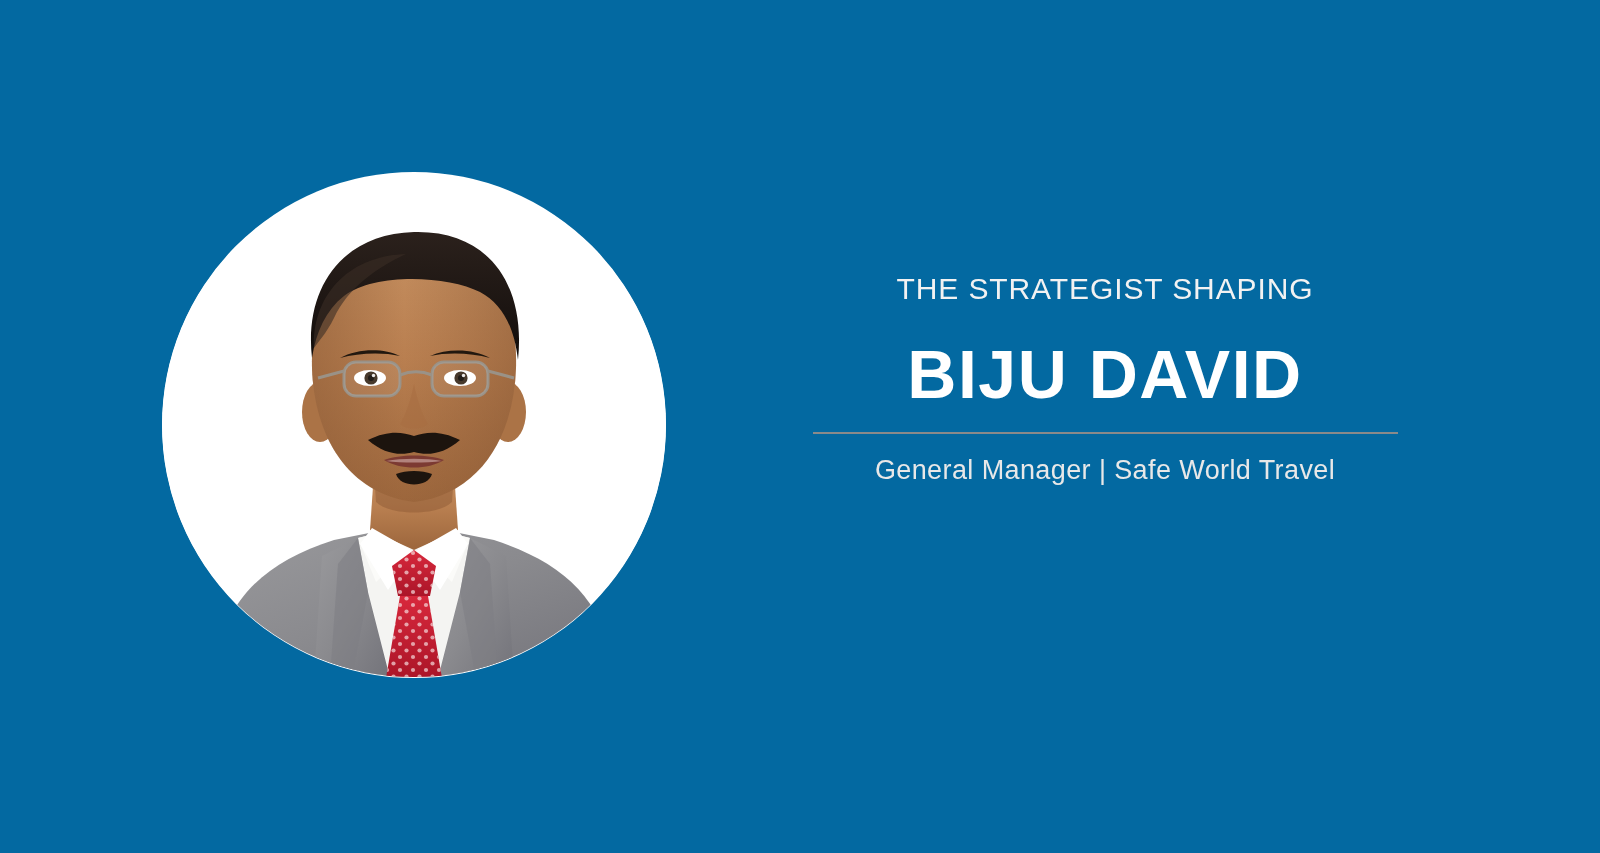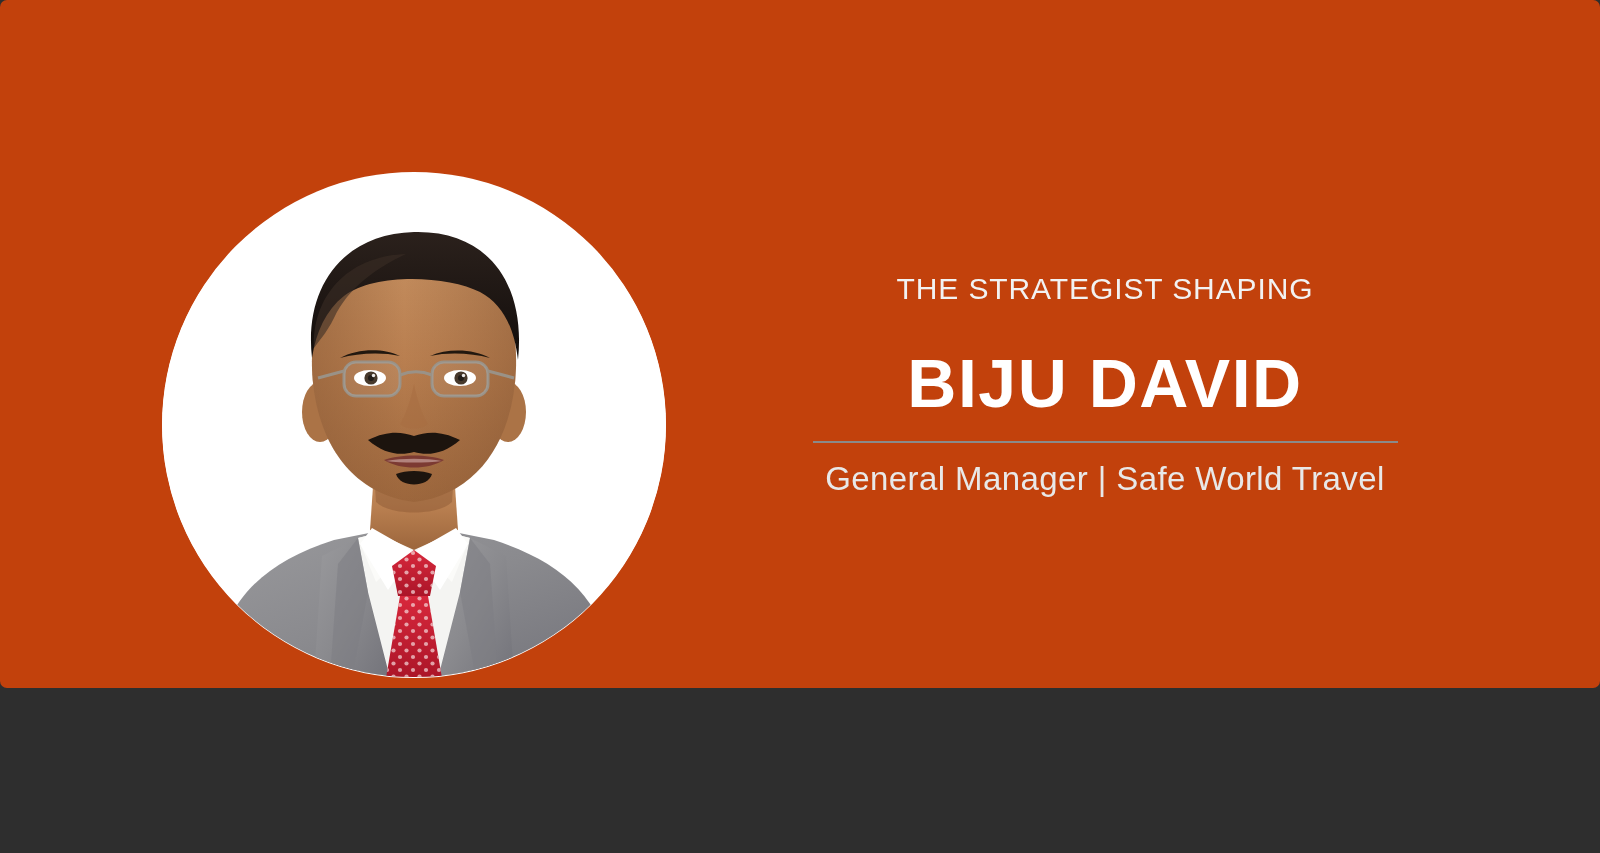--- a/index.html
+++ b/index.html
@@ -6,24 +6,23 @@
     margin: 0;
     padding: 0;
     background: #2e2e2e;
   }
   body {
     font-family: "Liberation Sans", sans-serif;
   }
   .canvas {
     position: relative;
     width: 1600px;
-    height: 688px;
-    background: #c2410c;
+    height: 853px;
+    background: #0369a1;
     overflow: hidden;
-    border-radius: 7px;
   }
 
   
   .portrait-wrap {
     position: absolute;
     left: 162px;
     top: 172px;
     width: 504px;
     height: 506px;
     border-radius: 50%;
@@ -52,38 +51,38 @@
     font-size: 30px;
     font-weight: 400;
     letter-spacing: 0.9px;
     line-height: 37px;
     white-space: nowrap;
   }
   .headline-line {
     display: block;
   }
   .person-name {
-    margin-top: 40px;
+    margin-top: 31px;
     color: #ffffff;
     font-size: 68px;
     font-weight: 700;
     letter-spacing: 1.5px;
     line-height: 72px;
     white-space: nowrap;
   }
   .divider {
     margin: 22px auto 0 auto;
     width: 585px;
     height: 2px;
     background: #8a8a8a;
   }
   .role-line {
     margin-top: 19px;
     color: #e8e8e8;
-    font-size: 33px;
+    font-size: 27px;
     font-weight: 400;
     letter-spacing: 0.4px;
     line-height: 34px;
     white-space: nowrap;
   }
 </style>
 </head>
 <body>
 
 <div class="canvas">

